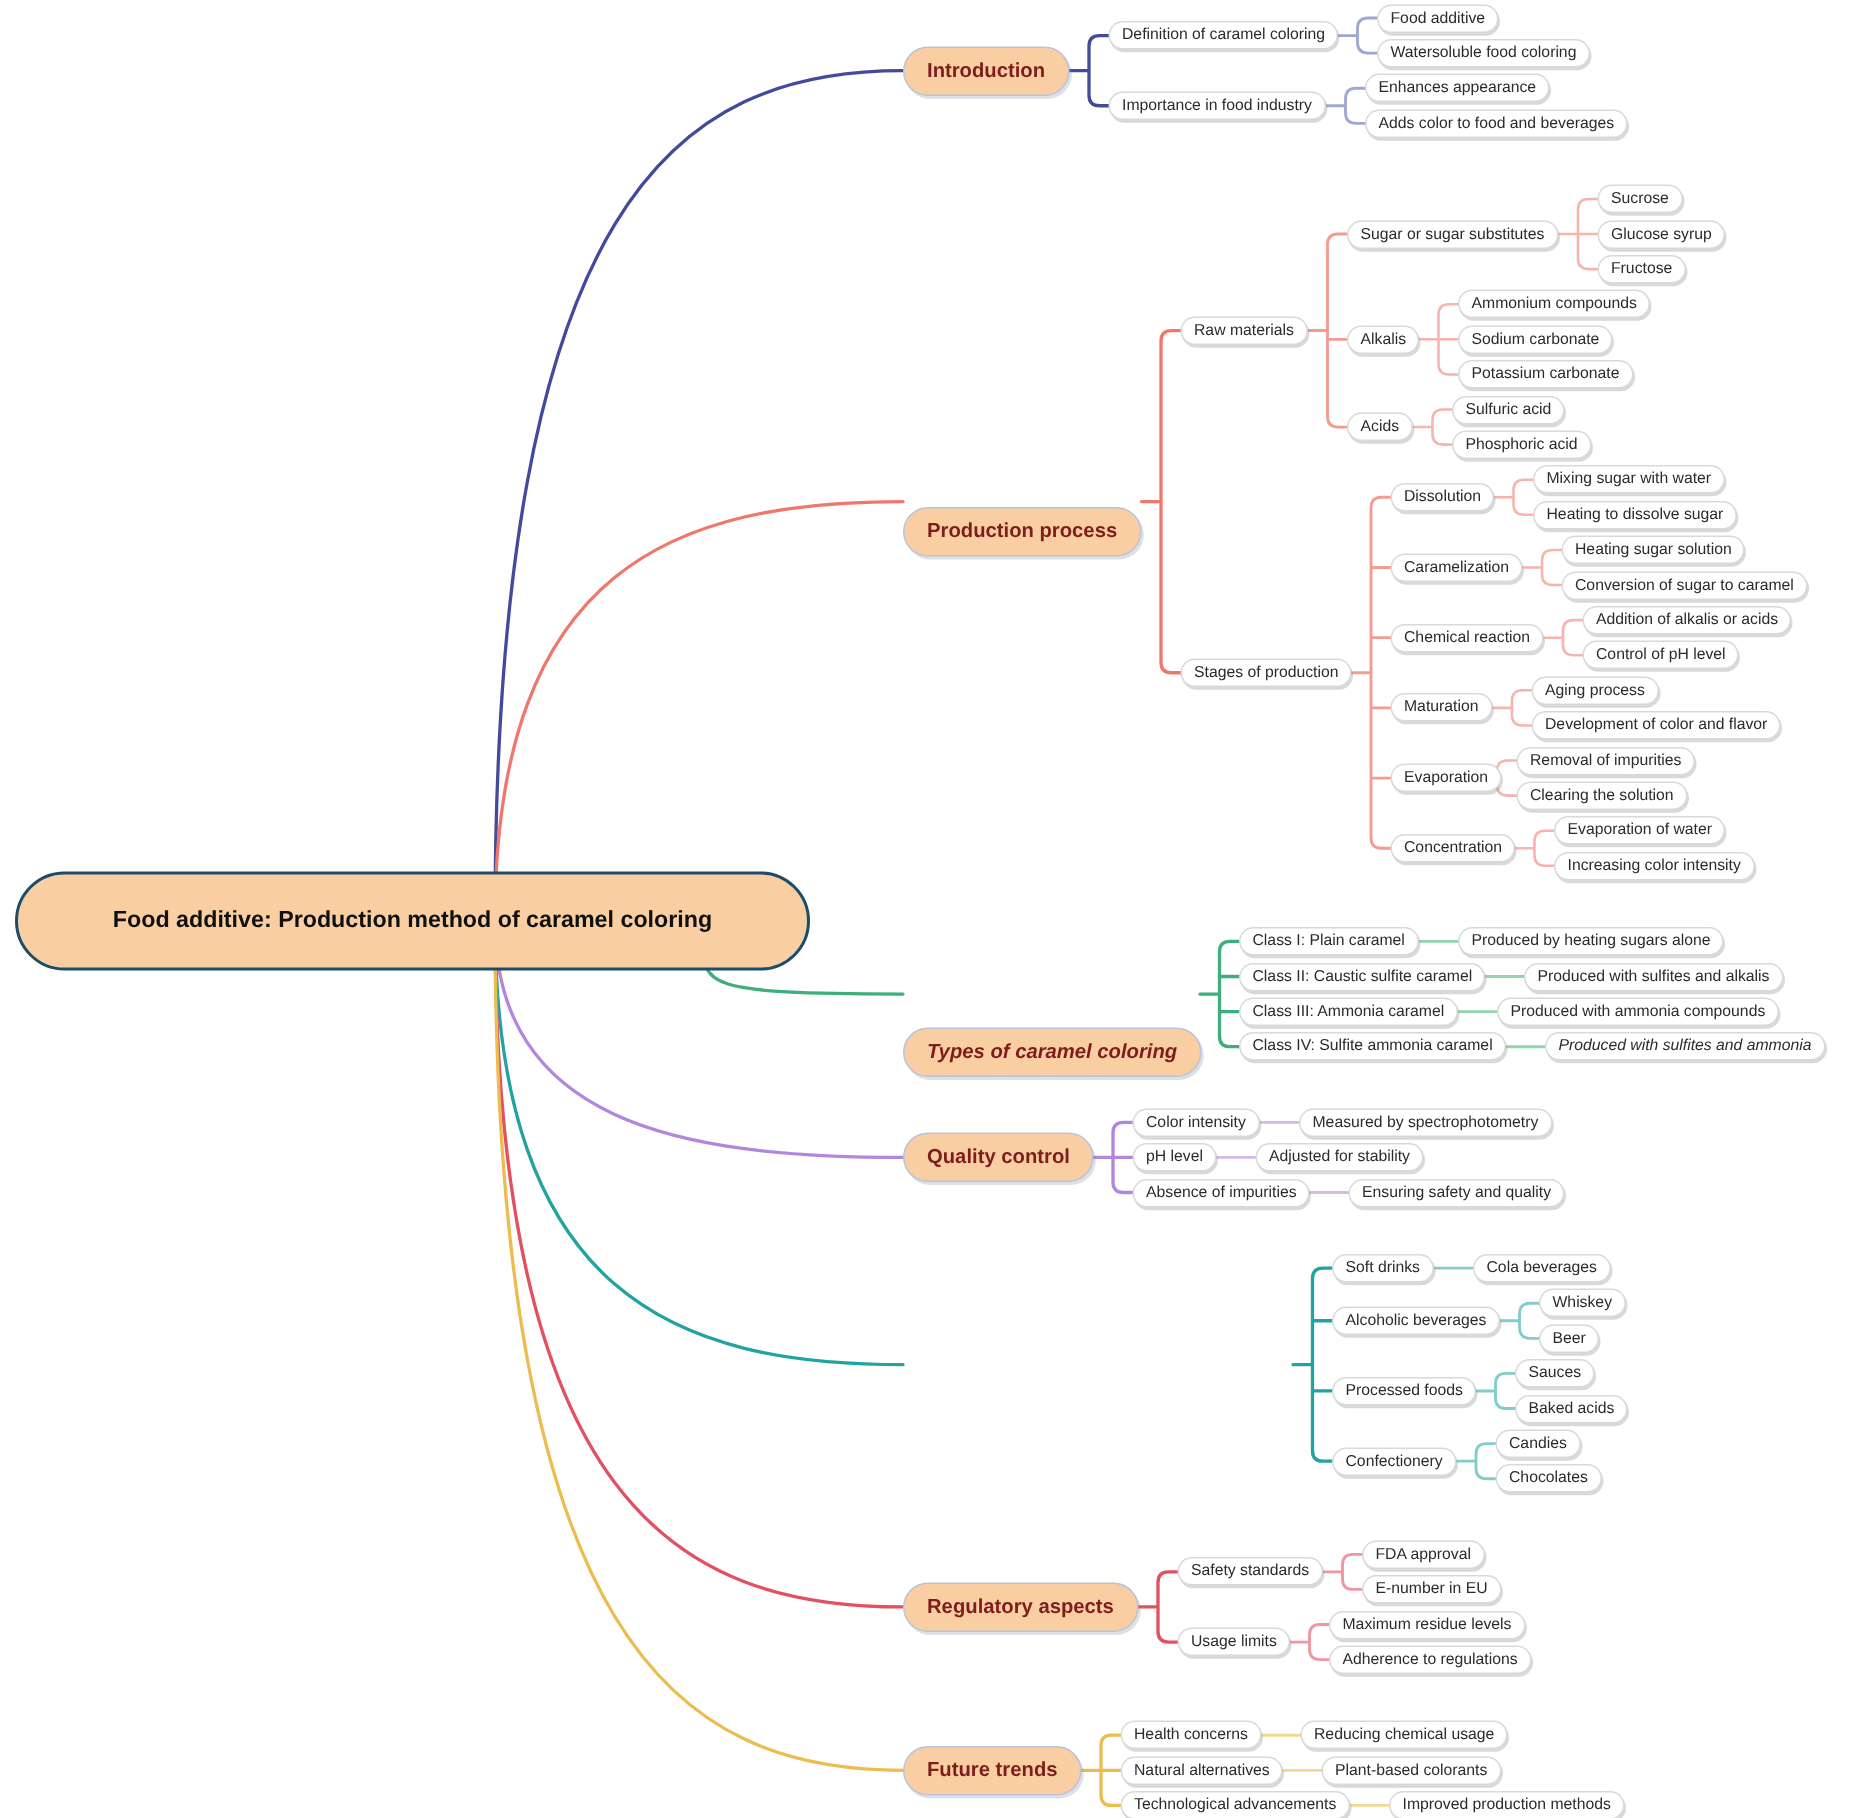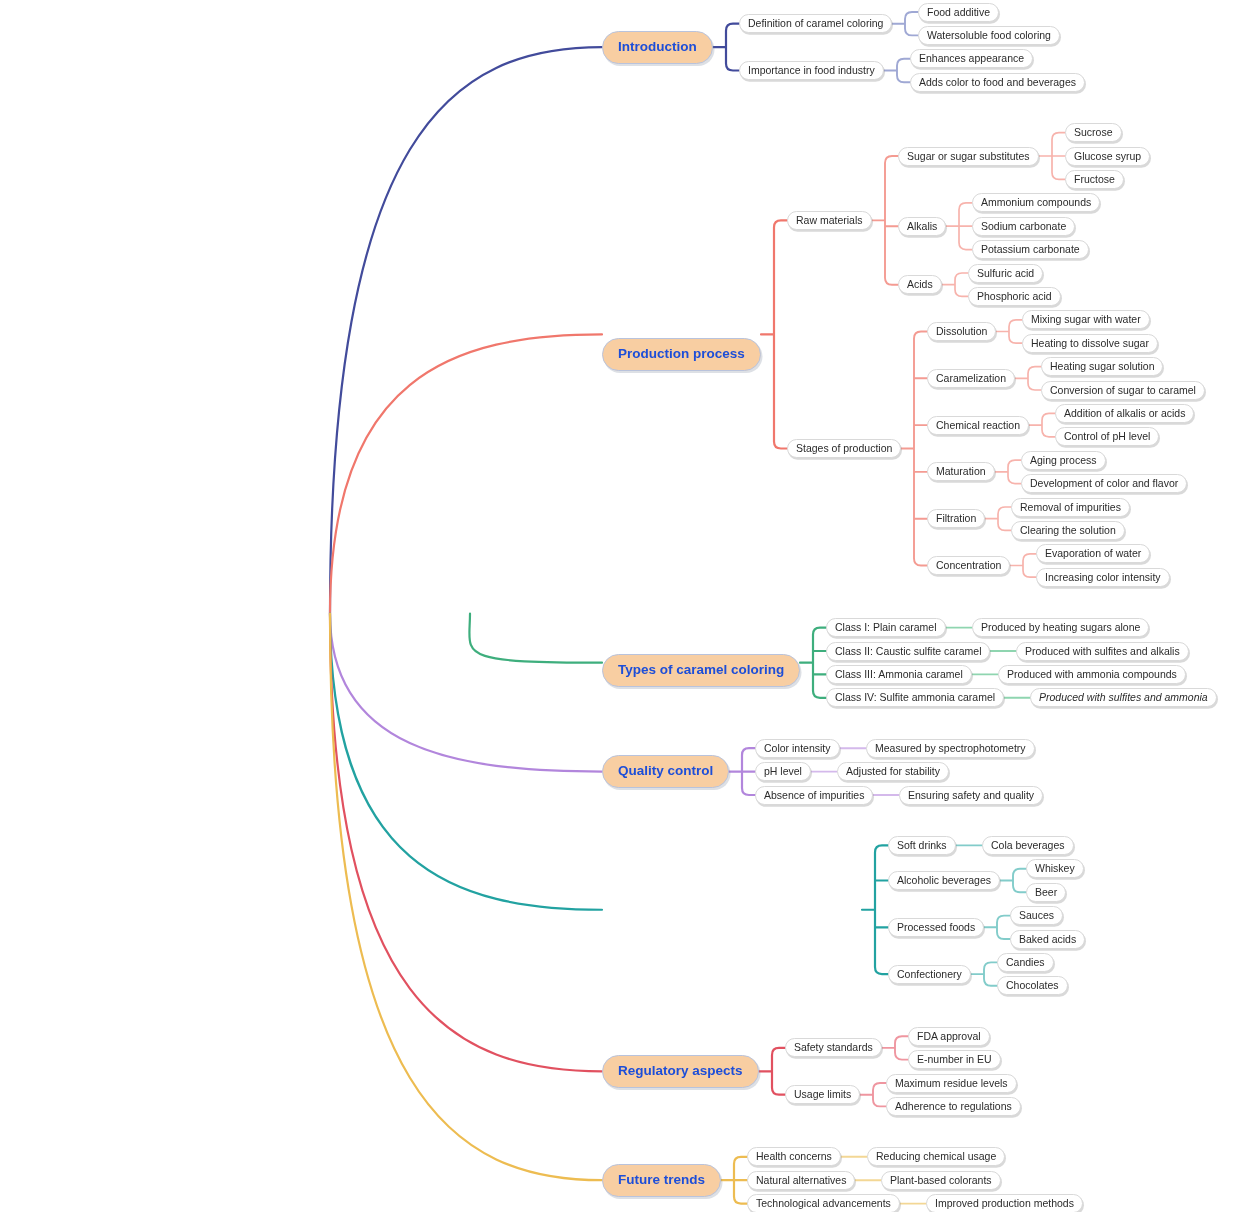--- a/index.html
+++ b/index.html
@@ -12,21 +12,21 @@
   .node{
     position:absolute;box-sizing:border-box;white-space:nowrap;
     background:var(--leaf-fill);border:1px solid var(--leaf-border);
     border-radius:10px;height:19px;line-height:16.5px;
     font-size:10.5px;color:#2b2b2b;padding:0 8px;z-index:2;
     box-shadow:1px 1.8px 0 rgba(140,140,140,.33);
   }
   .node.depth1{
     background:var(--peach);border:1.5px solid var(--branch-border);
     border-radius:17px;height:33px;line-height:29px;
-    font-size:13.5px;font-weight:bold;color:#1d4ed8;padding:0 15px;
+    font-size:13.5px;font-weight:bold;color:#7f1d1d;padding:0 15px;
     box-shadow:1.5px 2px 0 rgba(120,130,150,.25);
   }
   .node.root{
     background:var(--peach);border:2.5px solid var(--root-border);
     border-radius:33px;width:530px;height:66px;
     display:flex;align-items:center;justify-content:center;text-align:center;
     white-space:normal;line-height:1.3;font-size:15.5px;font-weight:bold;
     color:#101010;padding:0 26px;z-index:3;box-shadow:none;
   }
 </style>
@@ -73,20 +73,21 @@
       <path d="M 971 974.0999999999995 H 984 M 984 969.3999999999994 V 978.7999999999994 M 984 969.3999999999994 Q 984 962.3999999999994 991 962.3999999999994 H 997 M 984 978.7999999999994 Q 984 985.7999999999994 991 985.7999999999994 H 997" stroke="#82CCCA" stroke-width="1.9" fill="none" stroke-linecap="round"></path>
       <path d="M 759 1071.2999999999995 H 772 M 772 1054.8999999999994 V 1087.6999999999996 M 772 1054.8999999999994 Q 772 1047.8999999999994 779 1047.8999999999994 H 785 M 772 1087.6999999999996 Q 772 1094.6999999999996 779 1094.6999999999996 H 785" stroke="#E15160" stroke-width="2.2" fill="none" stroke-linecap="round"></path>
       <path d="M 882 1047.8999999999994 H 895 M 895 1043.1999999999994 V 1052.5999999999995 M 895 1043.1999999999994 Q 895 1036.1999999999994 902 1036.1999999999994 H 908 M 895 1052.5999999999995 Q 895 1059.5999999999995 902 1059.5999999999995 H 908" stroke="#EF96A0" stroke-width="1.9" fill="none" stroke-linecap="round"></path>
       <path d="M 860 1094.6999999999996 H 873 M 873 1089.9999999999995 V 1099.3999999999996 M 873 1089.9999999999995 Q 873 1082.9999999999995 880 1082.9999999999995 H 886 M 873 1099.3999999999996 Q 873 1106.3999999999996 880 1106.3999999999996 H 886" stroke="#EF96A0" stroke-width="1.9" fill="none" stroke-linecap="round"></path>
       <path d="M 721 1180.1999999999998 H 734 M 734 1163.7999999999997 V 1196.6 M 734 1163.7999999999997 Q 734 1156.7999999999997 741 1156.7999999999997 H 747 M 734 1180.1999999999998 H 747 M 734 1196.6 Q 734 1203.6 741 1203.6 H 747" stroke="#EDBC51" stroke-width="2.2" fill="none" stroke-linecap="round"></path>
       <path d="M 841 1156.7999999999997 H 867" stroke="#F3D795" stroke-width="1.9" fill="none" stroke-linecap="round"></path>
       <path d="M 855 1180.1999999999998 H 881" stroke="#F3D795" stroke-width="1.9" fill="none" stroke-linecap="round"></path>
       <path d="M 900 1203.6 H 926" stroke="#F3D795" stroke-width="1.9" fill="none" stroke-linecap="round"></path>
     </svg>
   <div id="nodes">
+      <div class="node root" style="left: 10px; top: 580.65px;">Food additive: Production method of caramel coloring</div>
       <div class="node depth1" style="left: 602px; top: 30.6px;">Introduction</div>
       <div class="node depth2" style="left: 739px; top: 14.2px;">Definition of caramel coloring</div>
       <div class="node depth3" style="left: 918px; top: 2.5px;">Food additive</div>
       <div class="node depth3" style="left: 918px; top: 25.9px;">Watersoluble food coloring</div>
       <div class="node depth2" style="left: 739px; top: 61px;">Importance in food industry</div>
       <div class="node depth3" style="left: 910px; top: 49.3px;">Enhances appearance</div>
       <div class="node depth3" style="left: 910px; top: 72.7px;">Adds color to food and beverages</div>
       <div class="node depth1" style="left: 602px; top: 317.925px; margin-top: 20px;">Production process</div>
       <div class="node depth2" style="left: 787px; top: 210.85px;">Raw materials</div>
       <div class="node depth3" style="left: 898px; top: 146.5px;">Sugar or sugar substitutes</div>
@@ -106,27 +107,27 @@
       <div class="node depth4" style="left: 1022px; top: 333.7px;">Heating to dissolve sugar</div>
       <div class="node depth3" style="left: 927px; top: 368.8px;">Caramelization</div>
       <div class="node depth4" style="left: 1041px; top: 357.1px;">Heating sugar solution</div>
       <div class="node depth4" style="left: 1041px; top: 380.5px;">Conversion of sugar to caramel</div>
       <div class="node depth3" style="left: 927px; top: 415.6px;">Chemical reaction</div>
       <div class="node depth4" style="left: 1055px; top: 403.9px;">Addition of alkalis or acids</div>
       <div class="node depth4" style="left: 1055px; top: 427.3px;">Control of pH level</div>
       <div class="node depth3" style="left: 927px; top: 462.4px;">Maturation</div>
       <div class="node depth4" style="left: 1021px; top: 450.7px;">Aging process</div>
       <div class="node depth4" style="left: 1021px; top: 474.1px;">Development of color and flavor</div>
-      <div class="node depth3" style="left: 927px; top: 509.2px;">Filtration</div>
+      <div class="node depth3" style="left: 927px; top: 509.2px;">Evaporation</div>
       <div class="node depth4" style="left: 1011px; top: 497.5px;">Removal of impurities</div>
       <div class="node depth4" style="left: 1011px; top: 520.9px;">Clearing the solution</div>
       <div class="node depth3" style="left: 927px; top: 556px;">Concentration</div>
       <div class="node depth4" style="left: 1036px; top: 544.3px;">Evaporation of water</div>
       <div class="node depth4" style="left: 1036px; top: 567.7px;">Increasing color intensity</div>
-      <div class="node depth1" style="left: 602px; top: 654px;">Types of caramel coloring</div>
+      <div class="node depth1" style="left: 602px; top: 685px; font-style: italic;">Types of caramel coloring</div>
       <div class="node depth2" style="left: 826px; top: 618.1px;">Class I: Plain caramel</div>
       <div class="node depth3" style="left: 972px; top: 618.1px;">Produced by heating sugars alone</div>
       <div class="node depth2" style="left: 826px; top: 641.5px;">Class II: Caustic sulfite caramel</div>
       <div class="node depth3" style="left: 1016px; top: 641.5px;">Produced with sulfites and alkalis</div>
       <div class="node depth2" style="left: 826px; top: 664.9px;">Class III: Ammonia caramel</div>
       <div class="node depth3" style="left: 998px; top: 664.9px;">Produced with ammonia compounds</div>
       <div class="node depth2" style="left: 826px; top: 688.3px;">Class IV: Sulfite ammonia caramel</div>
       <div class="node depth3" style="left: 1030px; top: 688.3px; font-style: italic;">Produced with sulfites and ammonia</div>
       <div class="node depth1" style="left: 602px; top: 755.1px;">Quality control</div>
       <div class="node depth2" style="left: 755px; top: 738.7px;">Color intensity</div>

